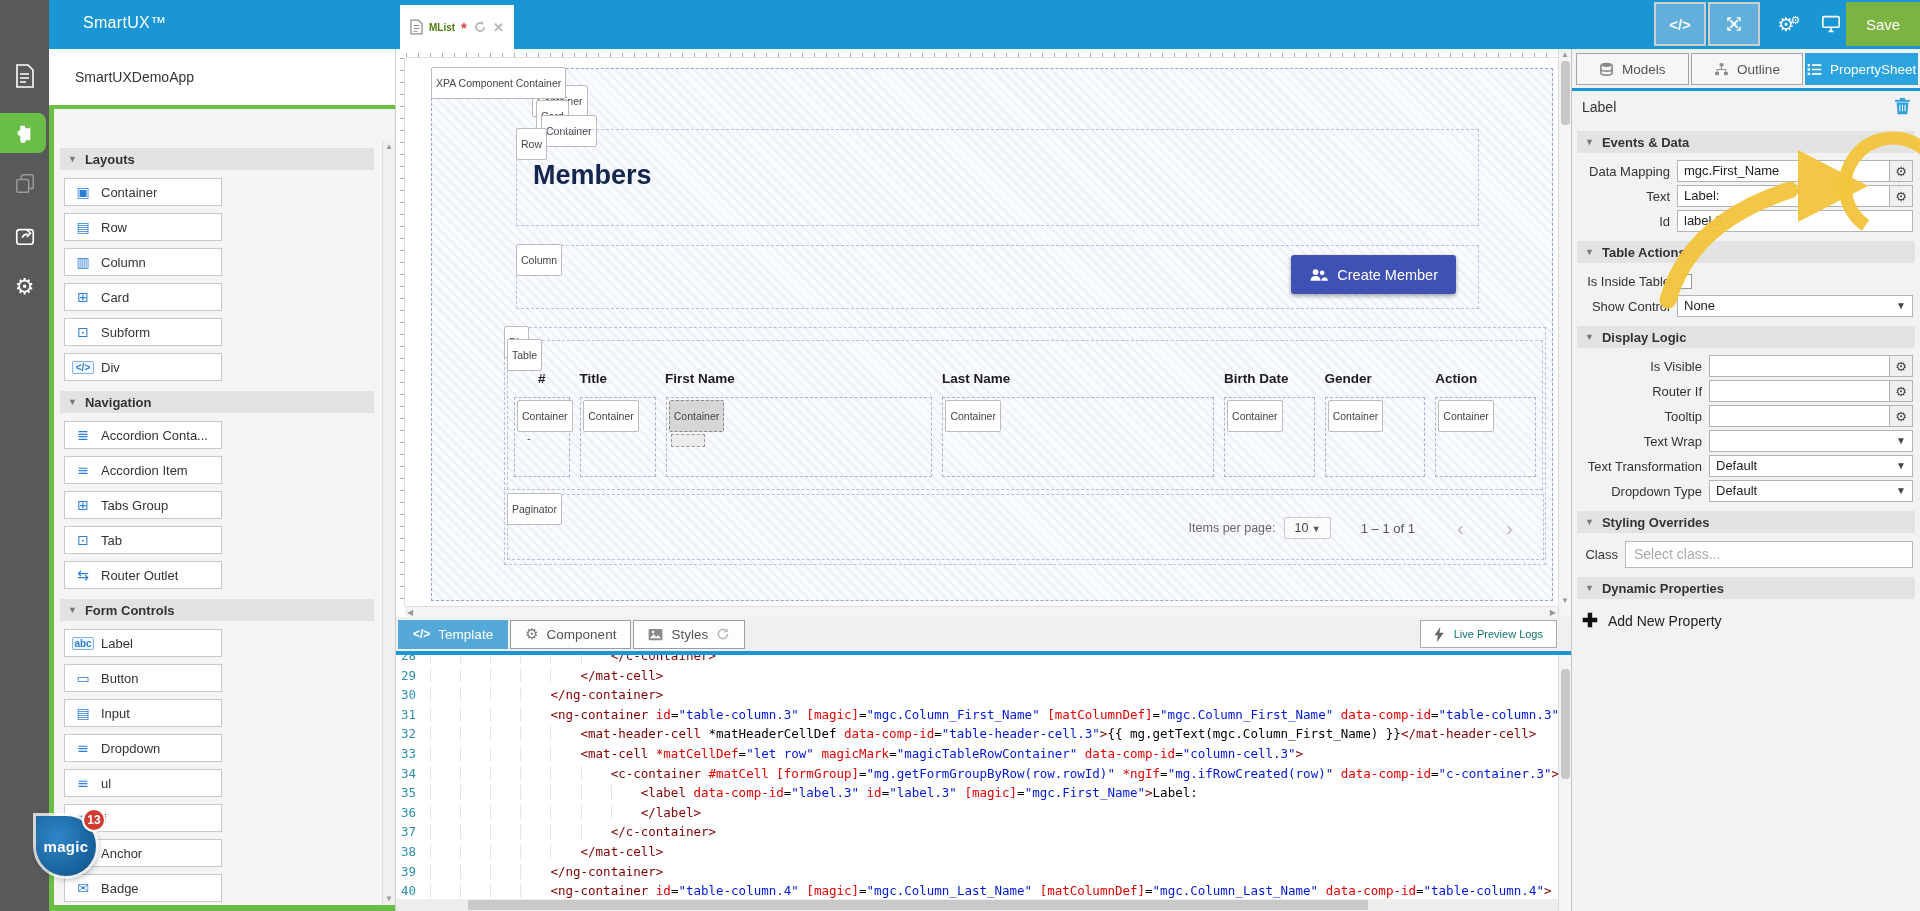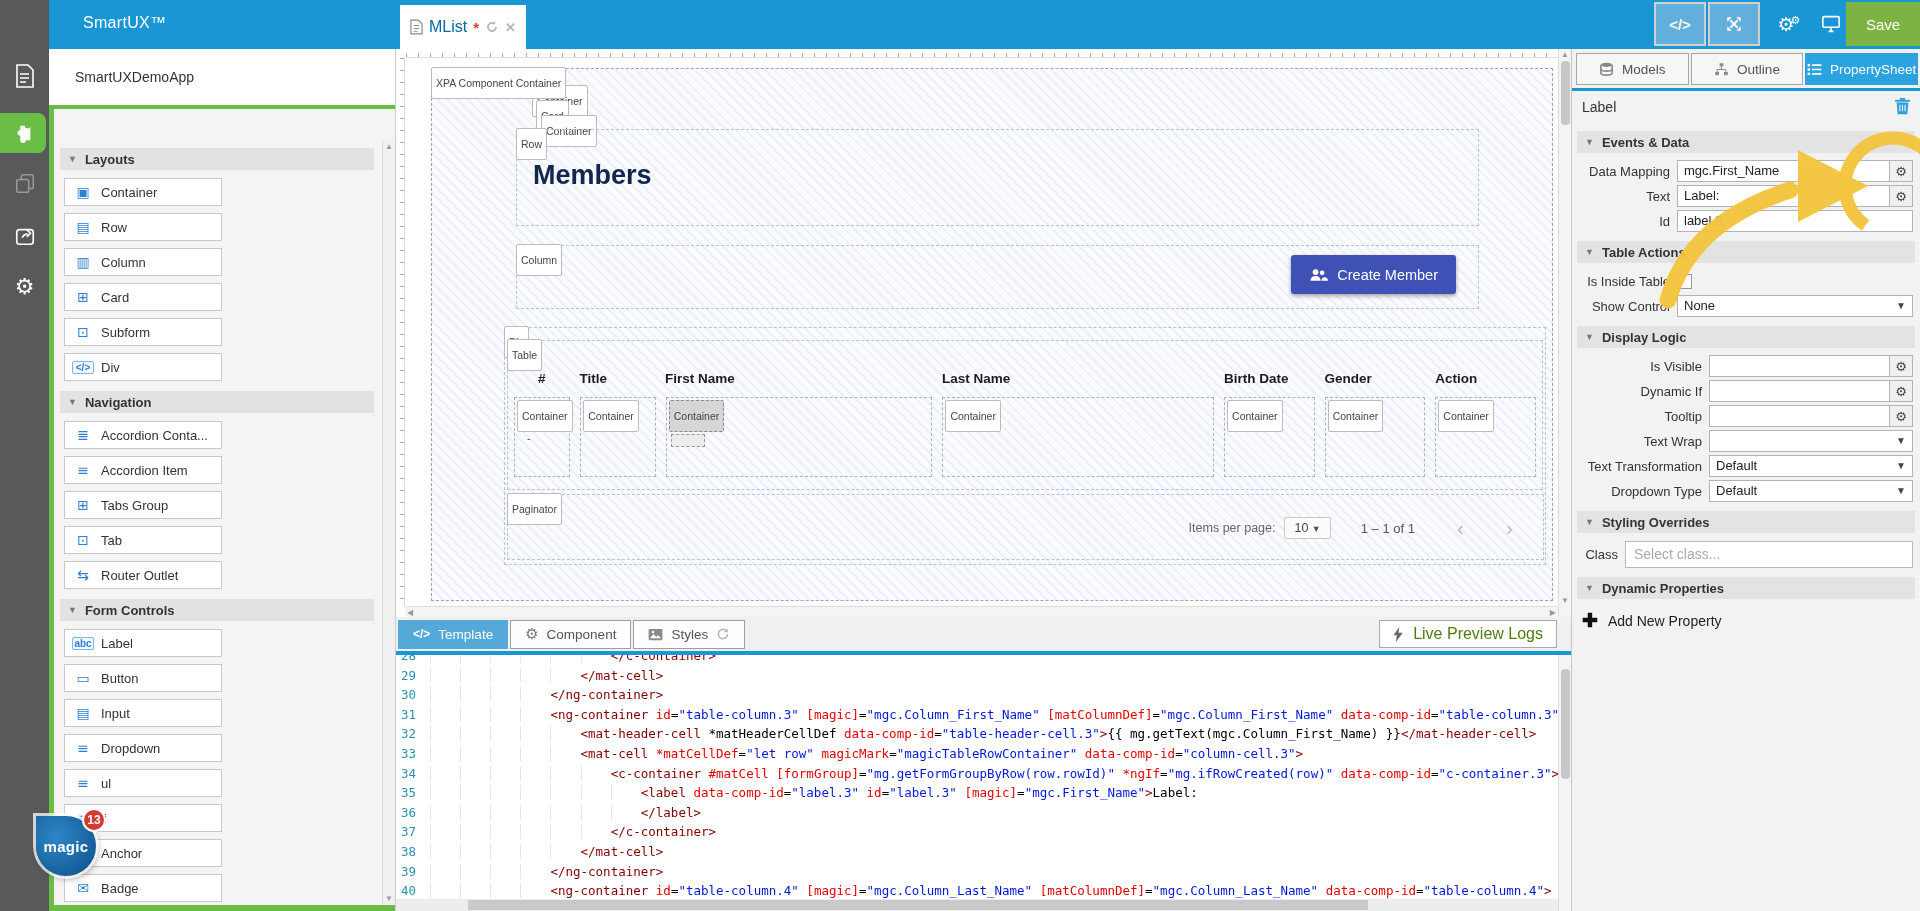--- a/index.html
+++ b/index.html
@@ -2,21 +2,21 @@
 <html><head>
 <meta charset="utf-8">
 <style>
   * { margin:0; padding:0; box-sizing:border-box; }
   html,body { width:1920px; height:911px; overflow:hidden; font-family:"Liberation Sans",sans-serif; background:#fff; }
 
   
   #topbar { position:absolute; left:49px; top:0; right:0; height:49px; background:#1b96d4; z-index:5; }
   .tb-title { position:absolute; left:26px; top:14px; color:#fff; font-size:16px; letter-spacing:.3px;margin-left:8px; }
   .doc-tab { position:absolute; left:351px; top:5px; height:44px; background:#fff; display:flex; align-items:center; padding:0 10px; gap:6px; }
-  .doc-tab .dlabel { font-size:16px; color:#0369a1; }
+  .doc-tab .dlabel { font-size:10px; color:#4d7c0f;font-weight:bold; }
   .doc-tab .star { color:#e53935; font-weight:bold; font-size:15px; }
   .doc-tab .gico { color:#b9b9b9; }
   .tb-btn { position:absolute; top:2px; width:52px; height:44px; background:#62afdc; border:2px solid #cfcfcf; color:#fff; display:flex; align-items:center; justify-content:center; font-size:15px; font-weight:bold; }
   .tb-flat { position:absolute; top:2px; width:46px; height:44px; display:flex; align-items:center; justify-content:center; color:#fff; }
   #save-btn { position:absolute; right:0; top:2px; width:74px; height:44px; background:#7cb342; color:#fff; font-size:15px; display:flex; align-items:center; justify-content:center; }
 
   
   #rail { position:absolute; left:0; top:0; width:49px; height:911px; background:#58595b; z-index:6; }
   .rail-ic { position:absolute; left:0; width:49px; height:36px; display:flex; align-items:center; justify-content:center; color:#fff; }
   .rail-active { left:0; width:46px; height:40px; background:#6abd45; border-radius:0 8px 8px 0; }
@@ -75,21 +75,21 @@
   .cv-scroll .thumb { position:absolute; left:2px; top:12px; width:9px; height:64px; background:#c7c7c7; border-radius:4px; }
   .sarr { position:absolute; left:2px; font-size:8px; color:#999; }
   .cv-hscroll { position:absolute; left:9px; right:13px; bottom:0; height:11px; background:#f4f4f4; border-top:1px solid #ddd; font-size:8px; color:#999; }
 
   
   #codepanel { position:absolute; left:395px; top:617px; width:1176px; height:294px; background:#fff; border-left:1px solid #ccc; }
   #code-tabs { height:34px; background:#f0f0f0; position:relative; display:flex; align-items:center; padding-left:2px; gap:2px; }
   .ctab { height:29px; display:flex; align-items:center; gap:8px; padding:0 14px; border:1px solid #9e9e9e; background:#fdfdfd; color:#555; font-size:13.5px; }
   .ctab.active { background:#54a9d9; color:#fff; border-color:#54a9d9; }
   .ctab .tic { display:flex; }
-  #live-preview { position:absolute; right:14px; top:3px; height:28px; display:flex; align-items:center; gap:9px; padding:0 13px; border:1px solid #aaa; background:#fff; color:#4d7c0f; font-size:16px; }
+  #live-preview { position:absolute; right:14px; top:3px; height:28px; display:flex; align-items:center; gap:9px; padding:0 13px; border:1px solid #aaa; background:#fff; color:#0f766e; font-size:11px; }
   .blue-line { height:4px; background:#1b96d4; }
   #editor { position:absolute; left:0; top:38px; right:13px; bottom:0; overflow:hidden; font-family:"DejaVu Sans Mono",monospace; font-size:12.5px; line-height:19.6px; }
   #code-lines { margin-top:-9px; }
   .cline { display:flex; white-space:pre; }
   .lnum { width:34px; min-width:34px; text-align:right; padding-right:14px; color:#2b91af; }
   .lcode { color:#000; }
   .cs { color:#0018d8; } .ct { color:#800000; } .ca { color:#e40000; }
   .ind { box-shadow:inset 1px 0 0 #e6e6e6; }
   #ed-vscroll { position:absolute; right:0; top:38px; width:13px; bottom:0; background:#f4f4f4; border-left:1px solid #ddd; }
   #ed-vscroll .thumb { position:absolute; left:2px; top:14px; width:9px; height:110px; background:#c7c7c7; border-radius:4px; }
@@ -515,21 +515,21 @@
       <span>Display Logic</span>
     </div>
   <div class="prow">
     <span class="plabel w128">Is Visible</span>
     <span class="pinput"></span>
     <span class="pgear">
         <span class="gearglyph">⚙</span>
       </span>
   </div>
   <div class="prow">
-    <span class="plabel w128">Dynamic If</span>
+    <span class="plabel w128">Router If</span>
     <span class="pinput"></span>
     <span class="pgear">
         <span class="gearglyph">⚙</span>
       </span>
   </div>
   <div class="prow">
     <span class="plabel w128">Tooltip</span>
     <span class="pinput"></span>
     <span class="pgear">
         <span class="gearglyph">⚙</span>

